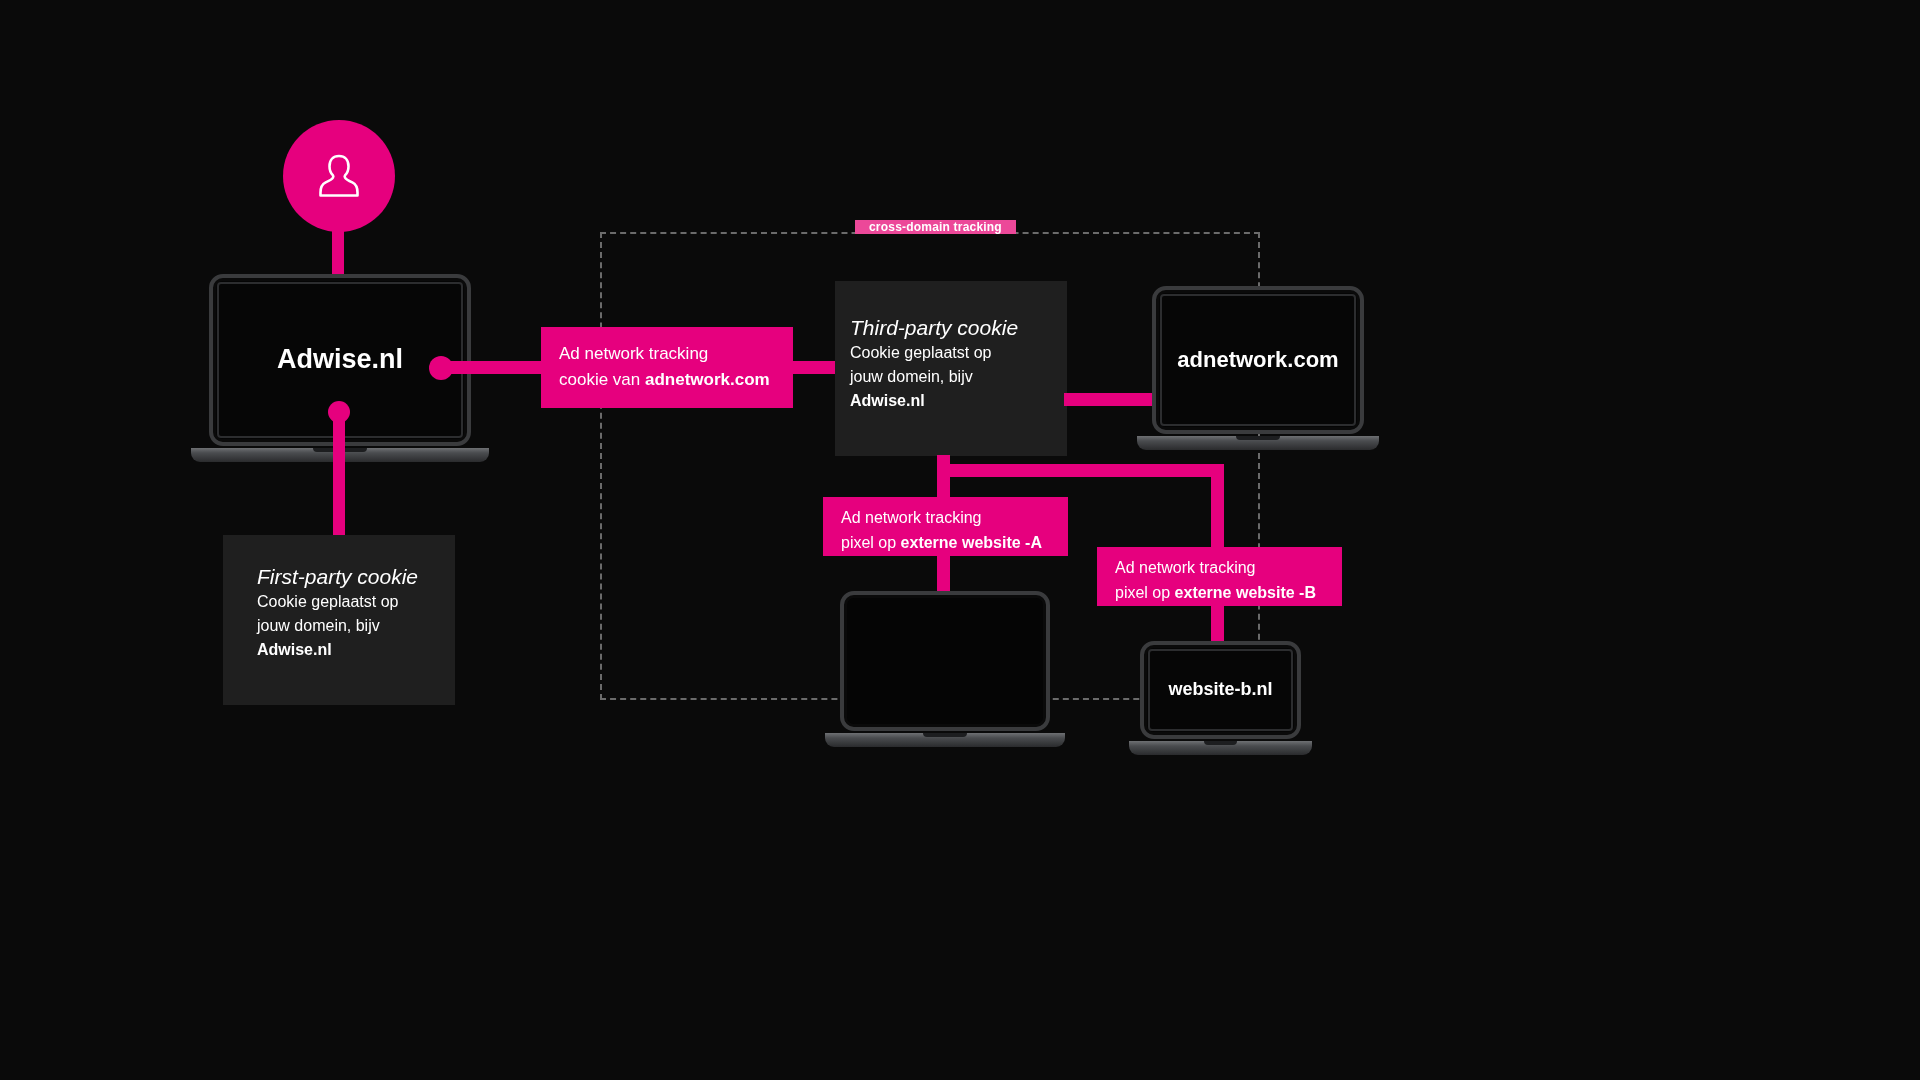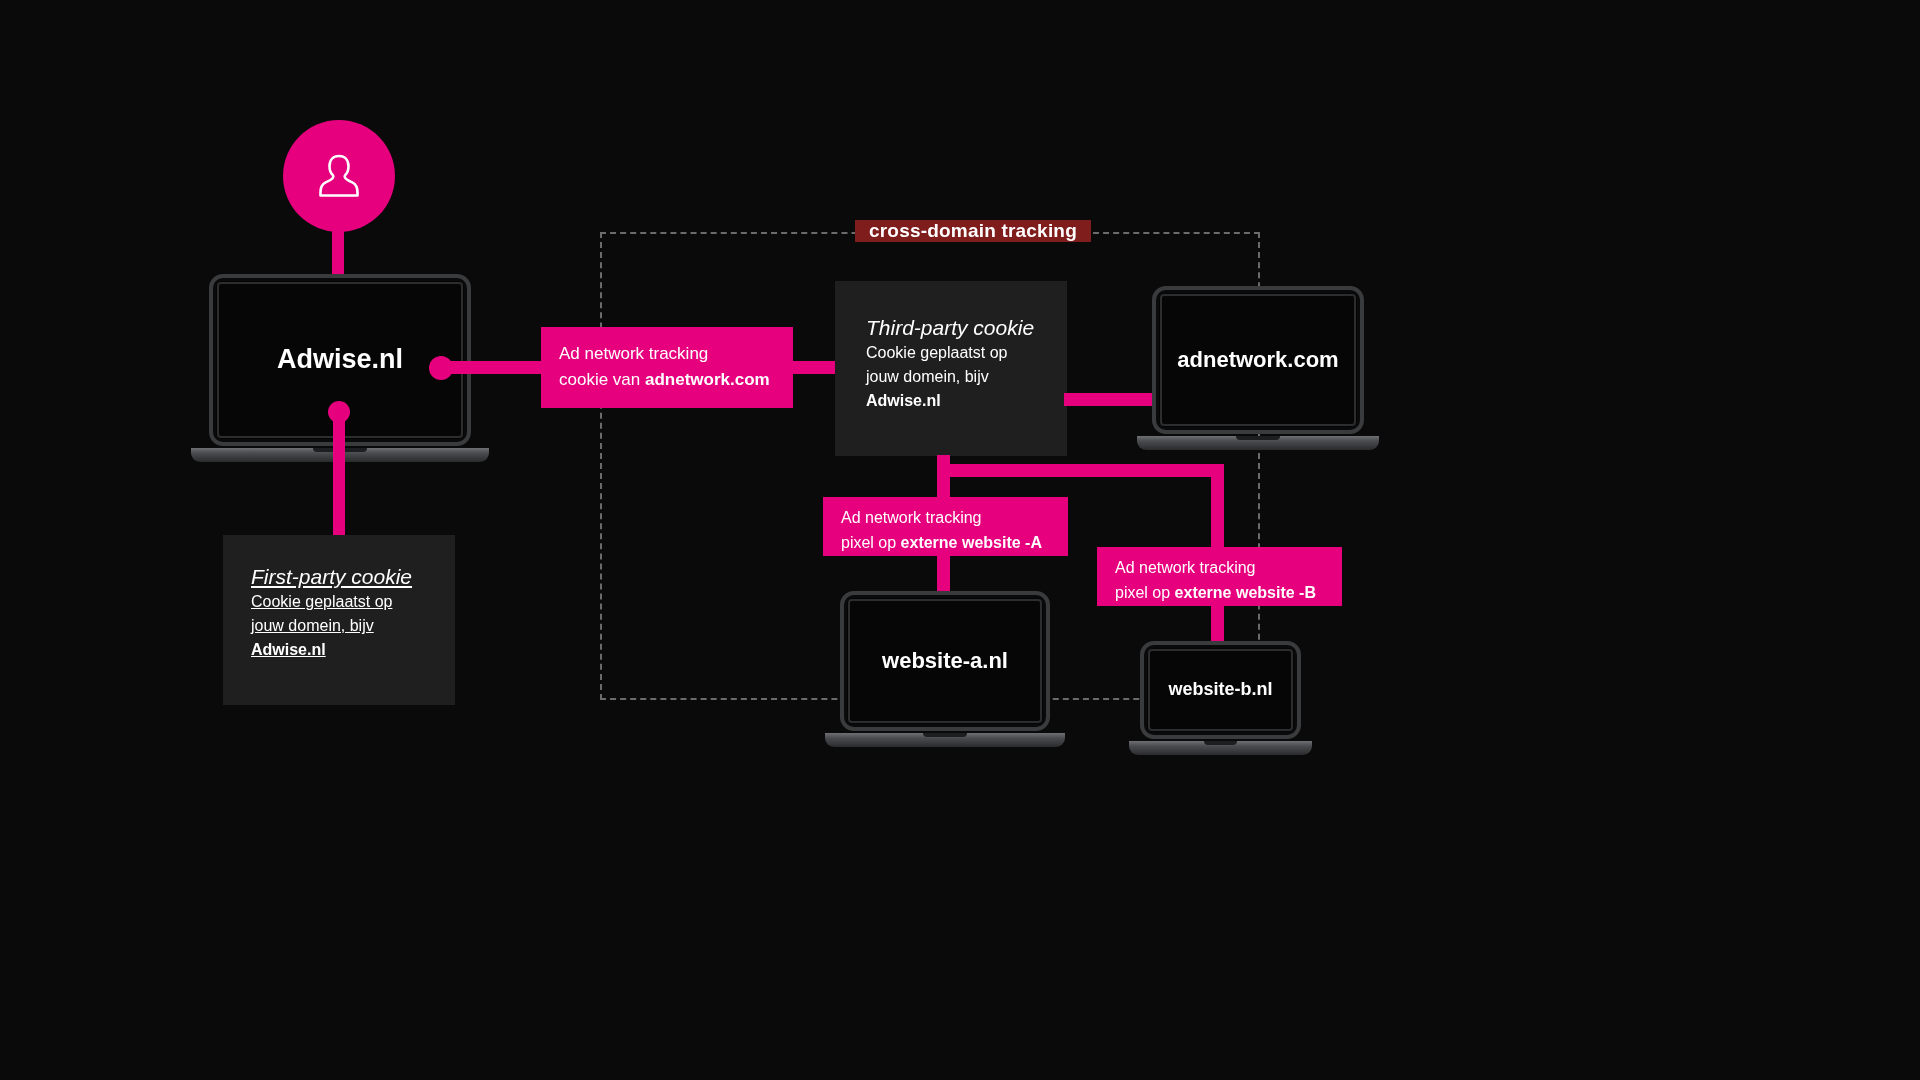--- a/index.html
+++ b/index.html
@@ -9,23 +9,23 @@
 
   
   .dashed-region{
     position:absolute;
     border:2px dashed #6b6b6b;
     box-sizing:border-box;
     background:transparent;
   }
   .region-title{
     position:absolute;
-    font-size:19px;font-weight:bold;color:#ffffff;
+    font-size:12px;font-weight:bold;color:#ffffff;
     letter-spacing:.2px;white-space:nowrap;
-    background:#7f1d1d;padding:0 14px;
+    background:#ec4899;padding:0 14px;
   }
 
   
   .laptop{position:absolute;}
   .laptop .lid{
     position:absolute;left:0;top:0;width:100%;height:100%;
     border:4px solid #3a3b3d;border-radius:14px;
     background:#050505;box-sizing:border-box;
     box-shadow:inset 0 0 0 3px #0a0a0a;
   }
@@ -110,41 +110,41 @@
     <div class="base"></div>
   </div>
 
   <div class="pink-dot" style="left:328px;top:401px;width:22px;height:22px;"></div>
   <div class="pink-line" style="left:333px;top:410px;width:12px;height:125px;"></div>
 
   <div class="pink-dot" style="left:429px;top:356px;width:24px;height:24px;"></div>
   <div class="pink-line" style="left:440px;top:361px;width:112px;height:13px;"></div>
 
   <div class="info-card" style="left:223px;top:535px;width:232px;height:170px;">
-    <div class="inner" style="left:28px;top:28px;right:12px;text-decoration:underline;">
+    <div class="inner" style="left:34px;top:28px;right:12px;">
       <div class="ital">First-party cookie</div>
       <div class="body">
         <span>Cookie geplaatst op</span><br>
         <span>jouw domein, bijv</span><br>
         <b>Adwise.nl</b>
       </div>
     </div>
   </div>
 
   <div class="pink-label" style="left:541px;top:327px;width:252px;height:81px;">
     <div>Ad network tracking</div>
     <div>
       <span>cookie van </span><b>adnetwork.com</b>
     </div>
   </div>
 
   <div class="pink-line" style="left:790px;top:361px;width:52px;height:13px;"></div>
 
   <div class="info-card" style="left:835px;top:281px;width:232px;height:175px;">
-    <div class="inner" style="left:31px;top:33px;right:12px;">
+    <div class="inner" style="left:15px;top:33px;right:12px;">
       <div class="ital">Third-party cookie</div>
       <div class="body">
         <span>Cookie geplaatst op</span><br>
         <span>jouw domein, bijv</span><br>
         <b>Adwise.nl</b>
       </div>
     </div>
   </div>
 
   <div class="pink-line" style="left:1064px;top:393px;width:118px;height:13px;"></div>
@@ -178,23 +178,20 @@
 
   <div class="pink-label" style="left:1097px;top:547px;width:245px;height:59px;padding:9px 18px;font-size:16px;">
     <div>Ad network tracking</div>
     <div>
       <span>pixel op </span><b>externe website -B</b>
     </div>
   </div>
 
   <div class="laptop" style="left:840px;top:591px;width:210px;height:140px;">
     <div class="lid"></div>
-    <div class="screen">
-      <div class="site-label" style="font-size:22px;">website-a.nl</div>
-    </div>
     <div class="base"></div>
   </div>
 
   <div class="laptop" style="left:1140px;top:641px;width:161px;height:98px;">
     <div class="lid"></div>
     <div class="screen">
       <div class="site-label" style="font-size:18px;">website-b.nl</div>
     </div>
     <div class="base"></div>
   </div>

